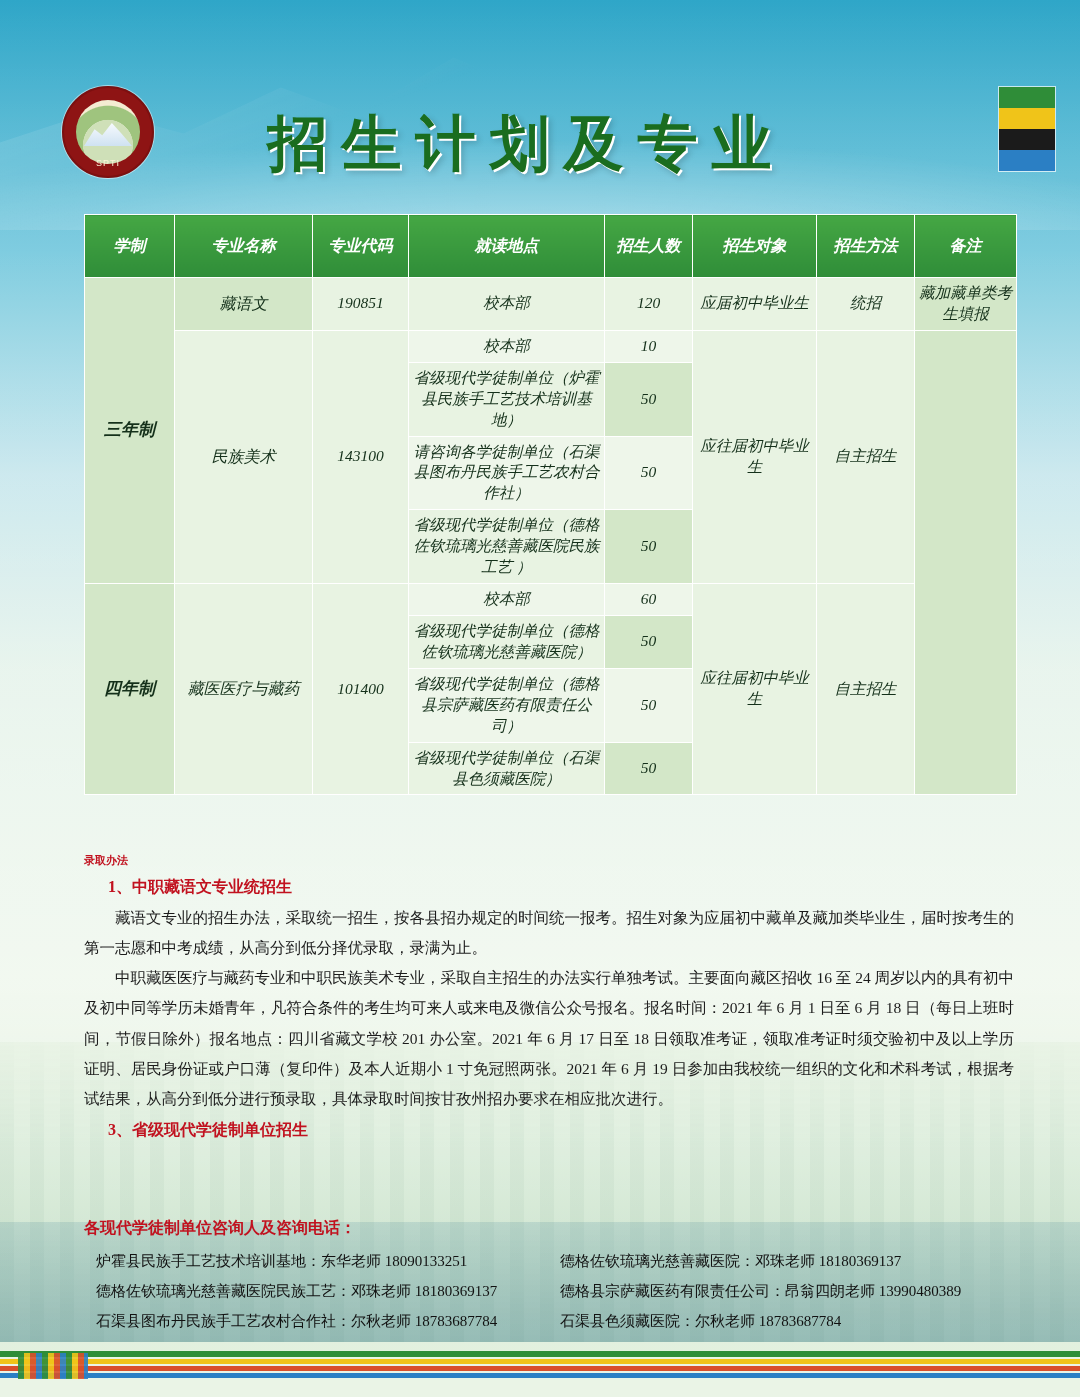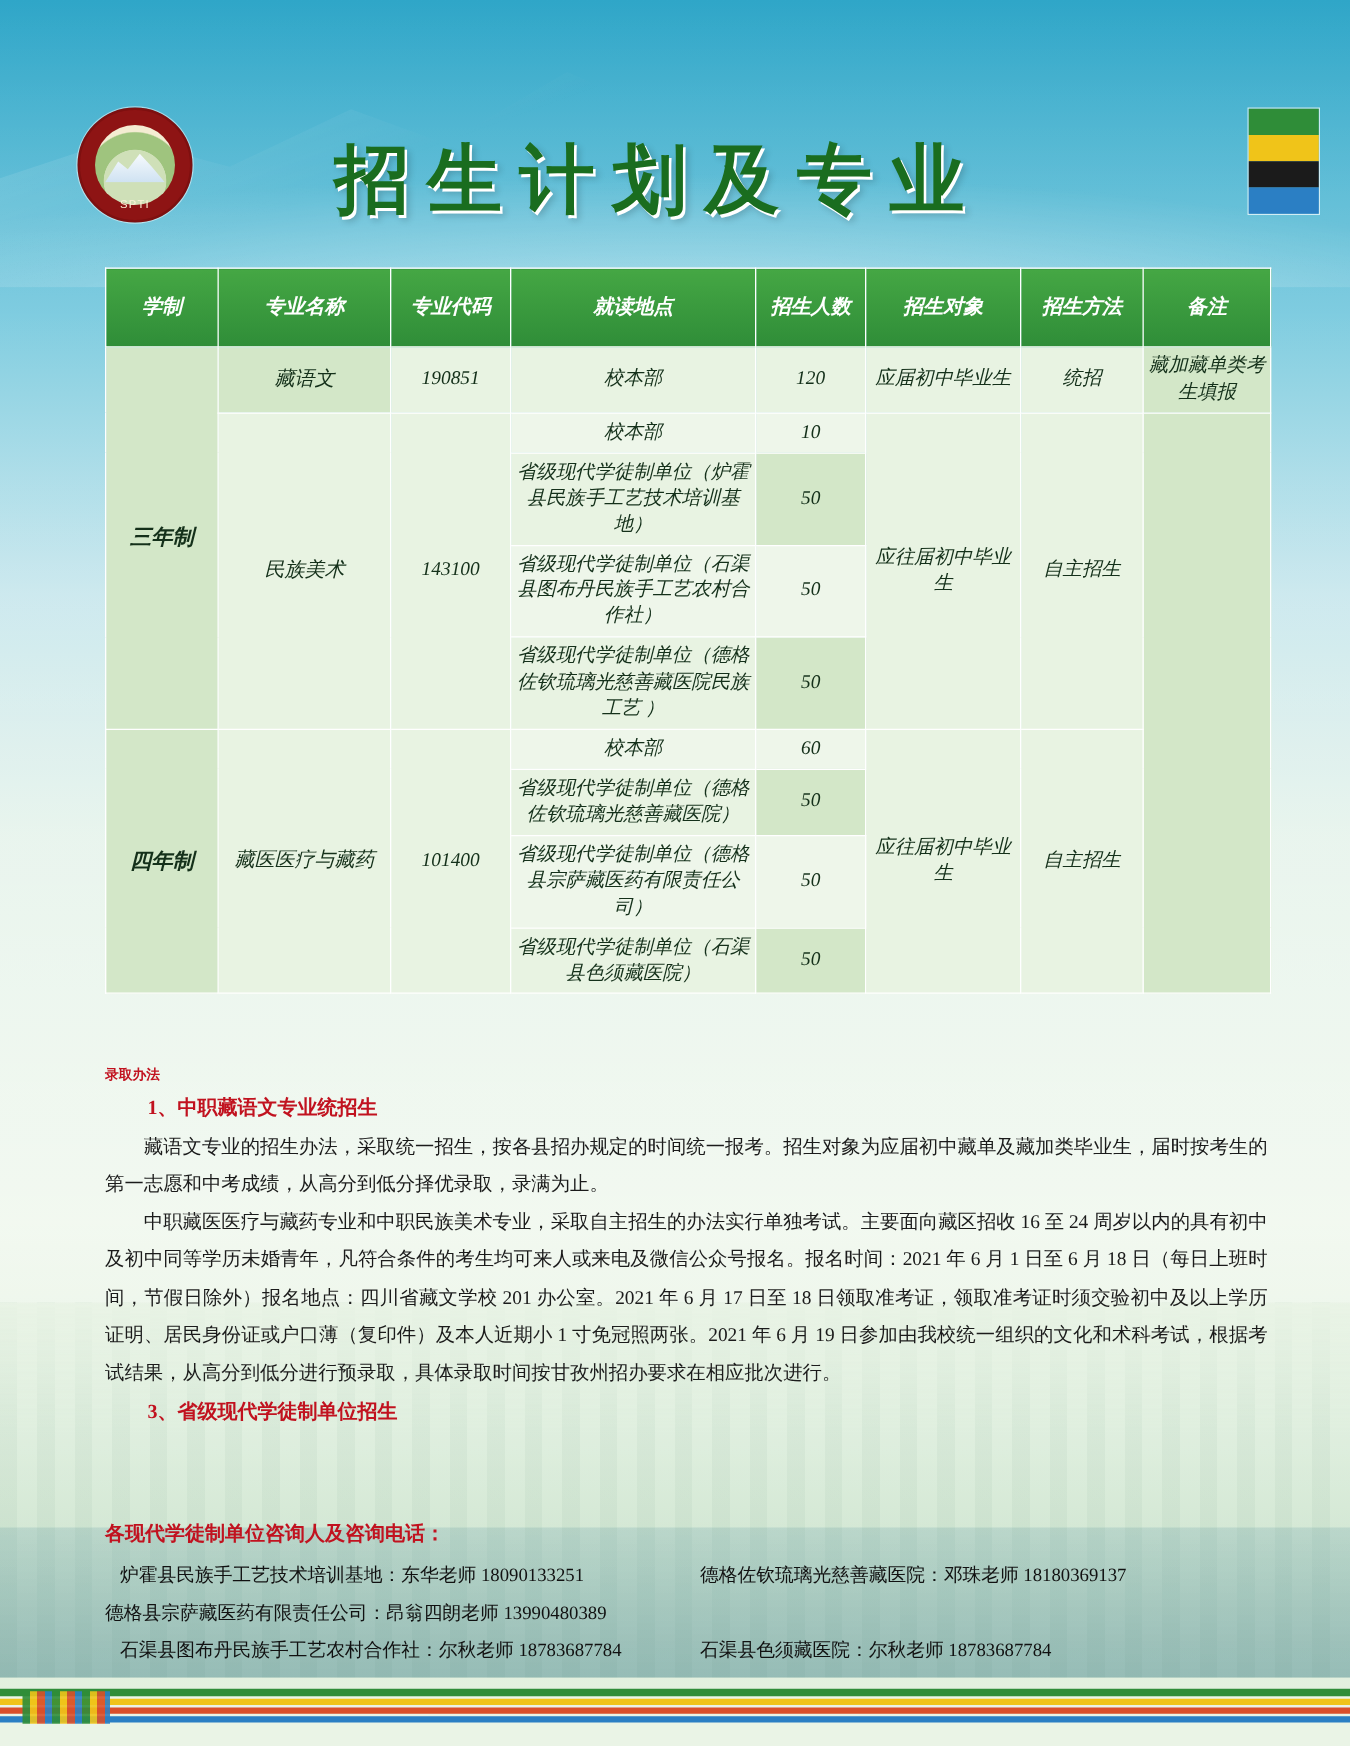--- a/index.html
+++ b/index.html
@@ -143,21 +143,21 @@
   }
   .notes .h-red {
     color: #c1121f;
     font-weight: bold;
     font-size: 11px;
   }
   .notes .sub-red {
     color: #c1121f;
     font-weight: bold;
     font-size: 16px;
-    margin-left: 34px;
+    margin-left: 24px;
   }
   .notes p { margin: 0; }
   .notes .para { text-indent: 2em; text-align: justify; }
   .contacts {
     position: absolute;
     left: 84px; top: 1212px;
     width: 930px;
     font-size: 15px;
     color: #111;
     line-height: 2.0;
@@ -257,21 +257,21 @@
           <td class="c-pale">10</td>
           <td class="c-light" rowspan="4">应往届初中毕业生</td>
           <td class="c-light" rowspan="4">自主招生</td>
           <td class="c-mid" rowspan="8"></td>
         </tr>
         <tr>
           <td class="c-light">省级现代学徒制单位（炉霍县民族手工艺技术培训基地）</td>
           <td class="c-mid">50</td>
         </tr>
         <tr>
-          <td class="c-pale">省级现代学徒制单位（石渠县图布丹民族手工艺农村合作社）</td>
+          <td class="c-pale">请咨询各学徒制单位（石渠县图布丹民族手工艺农村合作社）</td>
           <td class="c-pale">50</td>
         </tr>
         <tr>
           <td class="c-light">省级现代学徒制单位（德格佐钦琉璃光慈善藏医院民族工艺 ）</td>
           <td class="c-mid">50</td>
         </tr>
 
         <tr>
           <td class="c-mid tall" rowspan="4">四年制</td>
           <td class="c-light name" rowspan="4">藏医医疗与藏药</td>
@@ -305,20 +305,21 @@
     <p class="sub-red">3、省级现代学徒制单位招生</p>
   </div>
 
   <div class="contacts">
     <div class="hdr">各现代学徒制单位咨询人及咨询电话：</div>
     <div class="row">
       <span class="col-a">炉霍县民族手工艺技术培训基地：东华老师 18090133251</span>
       <span class="col-b">德格佐钦琉璃光慈善藏医院：邓珠老师 18180369137</span>
     </div>
     <div class="row">
+      <span class="col-a">德格佐钦琉璃光慈善藏医院民族工艺：邓珠老师 18180369137</span>
       <span class="col-b">德格县宗萨藏医药有限责任公司：昂翁四朗老师 13990480389</span>
     </div>
     <div class="row">
       <span class="col-a">石渠县图布丹民族手工艺农村合作社：尔秋老师 18783687784</span>
       <span class="col-b">石渠县色须藏医院：尔秋老师 18783687784</span>
     </div>
   </div>
 
   <div class="stripes">
     <div class="bar b1"></div>

